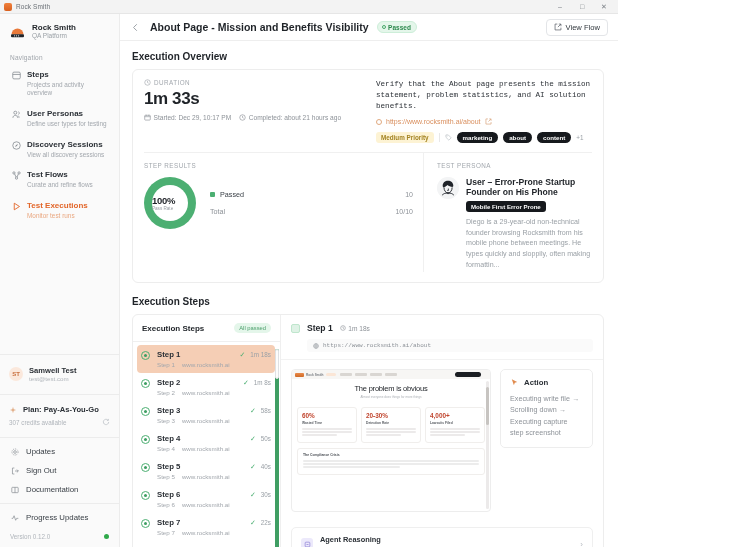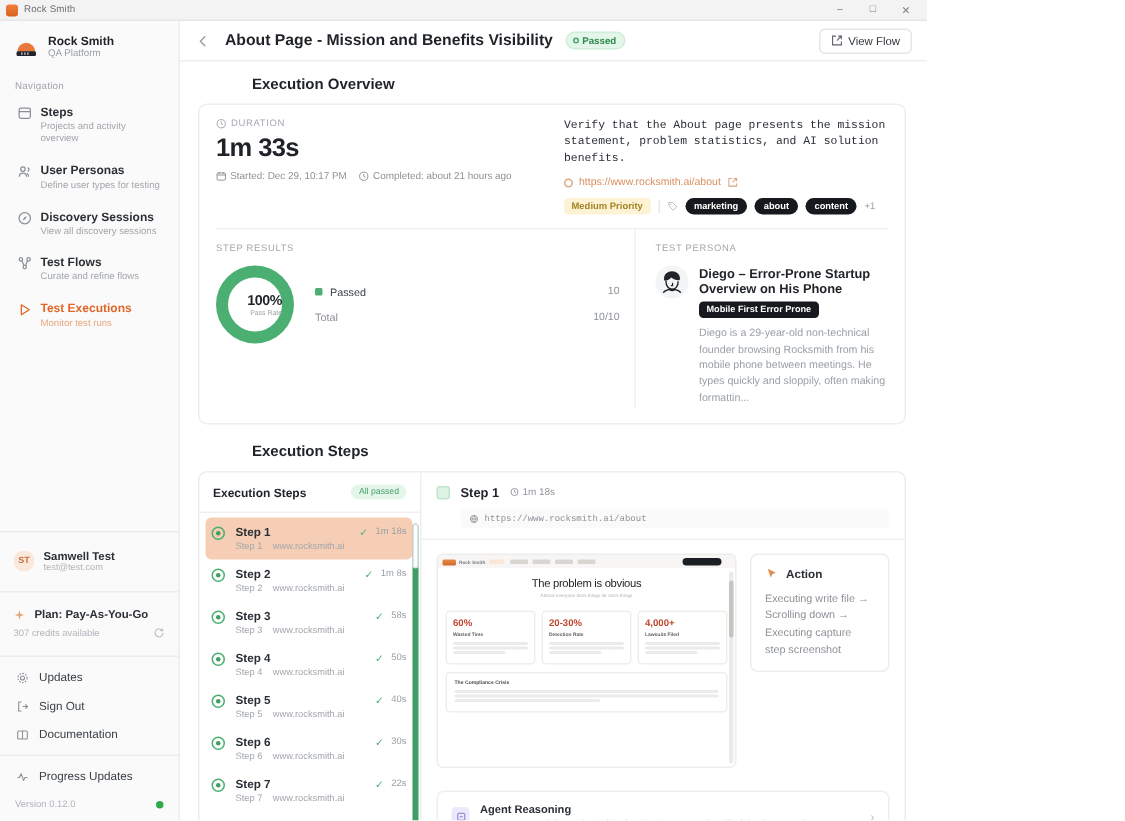--- a/index.html
+++ b/index.html
@@ -71,21 +71,21 @@
           color:#9aa0a6; font-size:9px; cursor:pointer; }
   .page-title { font-size:10.5px; font-weight:bold; color:#1f2328; }
   .badge-pass { display:inline-flex; align-items:center; gap:2.5px; background:#e4f6ea; color:#2d8a4e;
                 border:1px solid #cdeed9; border-radius:8px; padding:1.5px 5px 1.5px 4px; font-size:6.5px; font-weight:bold; }
   .bp-dot { width:4px; height:4px; border-radius:50%; border:1px solid #47a86a; }
   .tb-right { margin-left:auto; }
   .btn-outline { display:inline-flex; align-items:center; gap:4px; border:1px solid #e3e5e8; border-radius:4px;
                  background:#fff; padding:3px 7px; font-size:7.6px; color:#31373d; cursor:pointer; }
 
   .scroll { flex:1; overflow:hidden; padding:10px 14px 0 12px; }
-  .sec-title { font-size:10px; font-weight:bold; color:#1f2328; margin-bottom:7px;margin-left:36px; }
+  .sec-title { font-size:10px; font-weight:bold; color:#1f2328; margin-bottom:7px; }
 
   .card { border:1px solid #ededed; border-radius:6px; background:#fff; }
 
   
   .ov { padding:9px 11px 10px; }
   .ov-grid { display:flex; gap:14px; }
   .ov-left { width:218px; flex:0 0 218px; }
   .ov-right { flex:1; min-width:0; }
   .lbl { font-size:6.3px; color:#a2a7ad; letter-spacing:.45px; display:flex; align-items:center; gap:3px; }
   .dur { font-size:17px; font-weight:bold; color:#1f2328; letter-spacing:-.4px; margin:3px 0 5px; }
@@ -103,21 +103,21 @@
 
   .hr { height:1px; background:#f0f0f0; margin:9px 0 0; }
 
   .ov2 { display:flex; gap:0; }
   .ov2-l { width:280px; flex:0 0 280px; padding:9px 10px 2px 0; border-right:1px solid #f0f0f0; }
   .ov2-r { flex:1; padding:9px 0 2px 13px; min-width:0; }
   .donut-row { display:flex; align-items:center; gap:14px; margin-top:8px; }
   .donut { width:52px; height:52px; flex:0 0 52px; border-radius:50%;
            background:conic-gradient(#4caf72 0 100%); display:flex; align-items:center; justify-content:center; }
   .donut-in { width:36px; height:36px; border-radius:50%; background:#fff;
-              display:flex; flex-direction:column; align-items:flex-end; justify-content:center; }
+              display:flex; flex-direction:column; align-items:flex-start; justify-content:center; }
   .pct { font-size:9.5px; font-weight:bold; color:#1f2328; letter-spacing:-.3px; }
   .pct-s { font-size:4.6px; color:#9aa0a6; margin-top:.5px; }
   .legend { flex:1; min-width:0; }
   .lg-row { display:flex; align-items:center; justify-content:space-between; font-size:7.2px; color:#3a4047; padding:2px 0; }
   .lg-l { display:flex; align-items:center; gap:5px; }
   .lg-dot { width:5px; height:5px; border-radius:1px; background:#4caf72; }
   .lg-row.total { color:#8d9298; margin-top:4px; }
   .lg-v { color:#8d9298; font-size:7px; }
 
   .persona { display:flex; gap:7px; margin-top:8px; }
@@ -511,21 +511,21 @@
                   <span class="p-av">
                     <svg width="22" height="22" viewBox="0 0 24 24">
                       <circle cx="12" cy="12" r="12" fill="#f3f4f5"></circle>
                       <path d="M6.2 9.6c0-3.3 2.6-5.4 5.8-5.4s5.8 2.1 5.8 5.4c0 .8-.5 1.2-1 1.2-2 0-4-.9-5.4-2-1 1.4-2.8 2.3-4.3 2.3-.6 0-.9-.5-.9-1.5z" fill="#20242a"></path>
                       <path d="M7.6 11.2c0 3.6 2 6.2 4.5 6.2s4.4-2.6 4.4-6" fill="none" stroke="#20242a" stroke-width="1"></path>
                       <path d="M12.4 12.6v2.1h-1.2M10.4 17.6c1 .7 2.4.7 3.4 0" fill="none" stroke="#20242a" stroke-width=".9"></path>
                       <path d="M5.6 19.8c1.4-1.6 3.8-2.5 6.4-2.5s5 .9 6.4 2.5" fill="none" stroke="#20242a" stroke-width="1"></path>
                     </svg>
                   </span>
                   <span style="min-width:0;">
-                    <div class="p-name">Diego – Error-Prone Startup Overview on His Phone</div>
+                    <div class="p-name">User – Error-Prone Startup Founder on His Phone</div>
                     <div class="p-badge">Mobile First Error Prone</div>
                     <div class="p-desc">Diego is a 29-year-old non-technical founder browsing Rocksmith from his mobile phone between meetings. He types quickly and sloppily, often making formattin...</div>
                   </span>
                 </div>
               </div>
             </div>
           </div>
         </div>
 
         <div class="steps-wrap">

